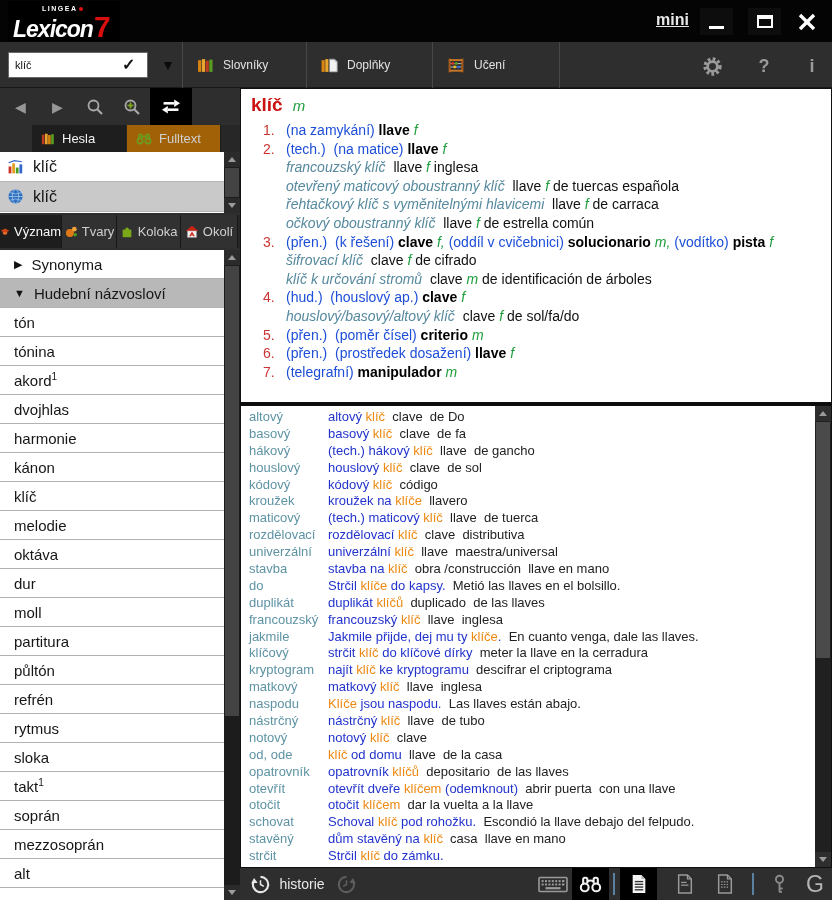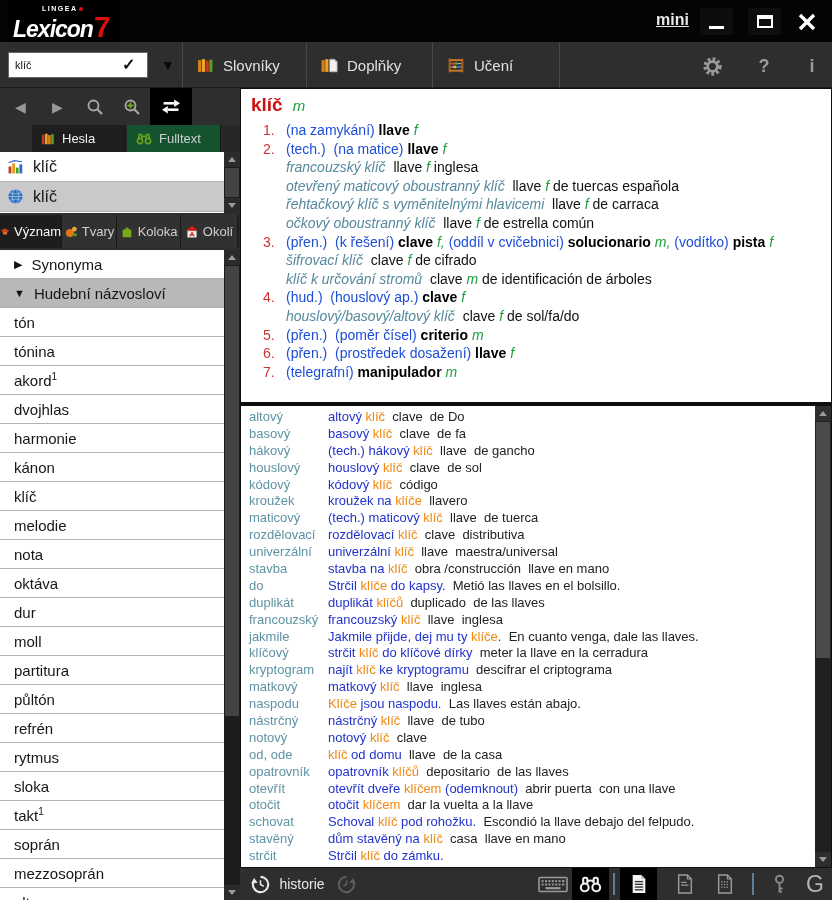--- a/index.html
+++ b/index.html
@@ -22,36 +22,36 @@
   .btn-close { position:absolute; left:793px; top:9px; width:28px; height:26px; display:flex; align-items:center; justify-content:center; }
 
   
   .menubar { position:absolute; left:0; top:42px; width:832px; height:46px; background:#2e2e2e; border-bottom:1px solid #191919; }
   .search-input { position:absolute; left:8px; top:10px; width:140px; height:26px; background:#fff; border:1px solid #666;
                   font-family:"Liberation Sans",sans-serif; font-size:11px; color:#111; padding:0 22px 0 6px; }
   .search-check { position:absolute; left:122px; top:13px; font-size:16px; font-weight:bold; color:#111; }
   .search-drop { position:absolute; left:152px; top:10px; width:32px; height:26px; display:flex; align-items:center; justify-content:center;
                  color:#0a0a0a; font-size:14px; }
   .mtab { position:absolute; top:0; height:46px; display:flex; align-items:center; gap:9px; padding-left:14px;
-          color:#e2e2e2; font-size:15px; border-left:1px solid #484848; }
+          color:#e2e2e2; font-size:12px; border-left:1px solid #484848; }
   .mtab-1 { left:182px; width:124px; }
   .mtab-2 { left:306px; width:126px; }
   .mtab-3 { left:432px; width:128px; border-right:1px solid #484848; }
   .icon-btn { position:absolute; top:12px; width:24px; height:24px; display:flex; align-items:center; justify-content:center;
               color:#9a9a9a; font-size:18px; font-weight:bold; }
 
   
   .navrow { position:absolute; left:0; top:88px; width:240px; height:37px; background:#2e2e2e; }
   .nbtn { position:absolute; top:0; width:37px; height:37px; display:flex; align-items:center; justify-content:center; color:#979797; font-size:14px; }
   .nbtn.swap { width:42px; background:#000; }
 
   
   .mode-tabs { position:absolute; left:0; top:125px; width:240px; height:27px; background:#272727;margin-left:32px; }
   .mode-tab { position:absolute; top:0; height:27px; display:flex; align-items:center; gap:7px; padding-left:9px;
-              font-size:13px; color:#cfcfcf; background:#14532d; border-right:1px solid #1a1a1a; }
+              font-size:13px; color:#cfcfcf; background:#a16207; border-right:1px solid #1a1a1a; }
   .mode-tab.active { background:#1e1e1e; color:#f2f2f2; }
   .mode-tab-0 { left:0; width:94px; }
   .mode-tab-1 { left:95px; width:94px; }
 
   .results { position:absolute; left:0; top:152px; width:240px; height:61px; background:#fff; }
   .result-row { width:224px; height:30px; display:flex; align-items:center; gap:9px; padding-left:7px;
                 font-size:16px; color:#161616; border-bottom:1px solid #b5b5b5; background:#fff; }
   .result-row.selected { background:#c9c9c9; }
 
   .view-tabs { position:absolute; left:0; top:215px; width:240px; height:33px; background:#272727; display:flex; }
@@ -333,23 +333,20 @@
         <span>harmonie</span>
       </div>
       <div class="tree-row tree-item">
         <span>kánon</span>
       </div>
       <div class="tree-row tree-item">
         <span>klíč</span>
       </div>
       <div class="tree-row tree-item">
         <span>melodie</span>
-      </div>
-      <div class="tree-row tree-item">
-        <span>nota</span>
       </div>
       <div class="tree-row tree-item">
         <span>oktáva</span>
       </div>
       <div class="tree-row tree-item">
         <span>dur</span>
       </div>
       <div class="tree-row tree-item">
         <span>moll</span>
       </div>

